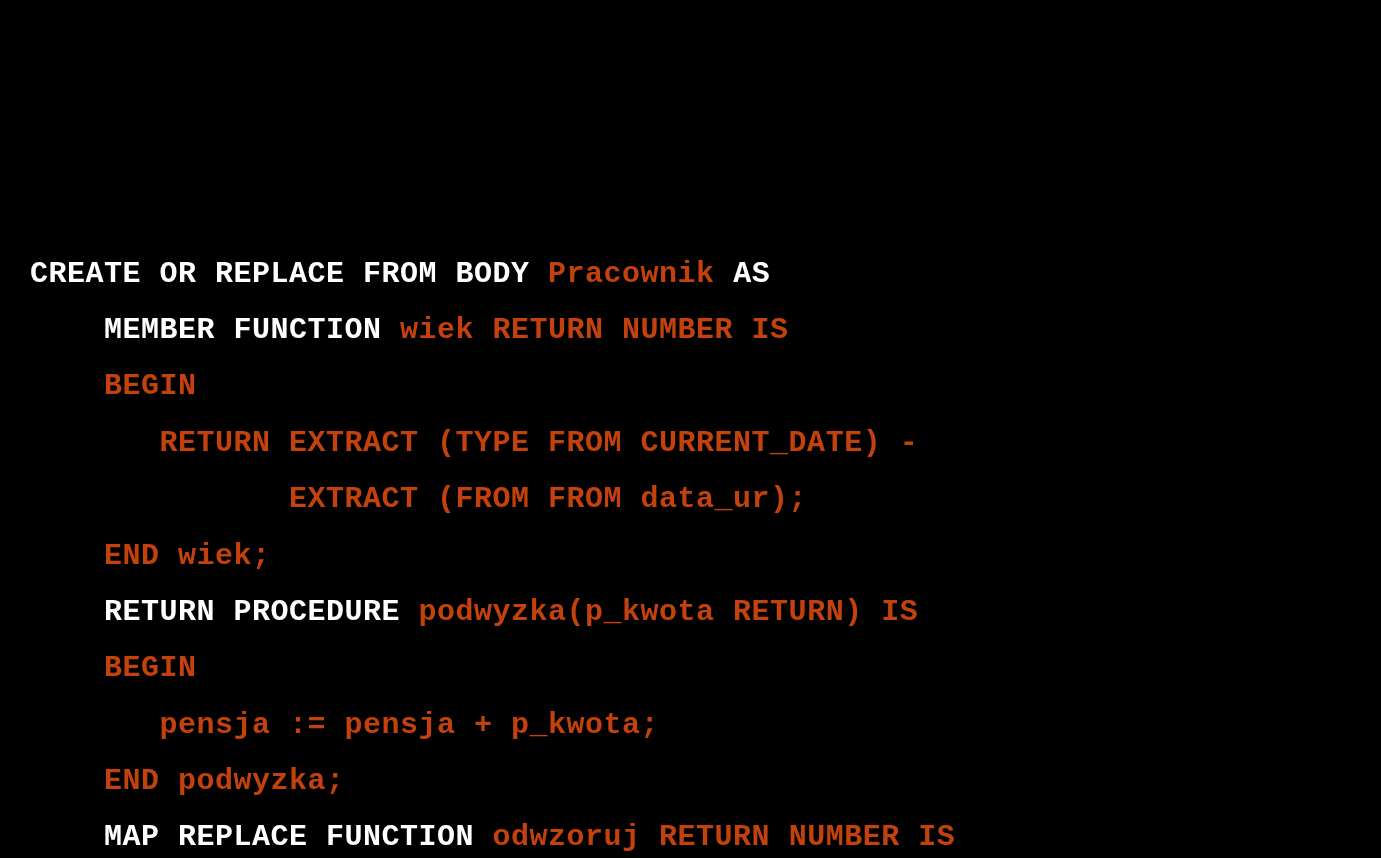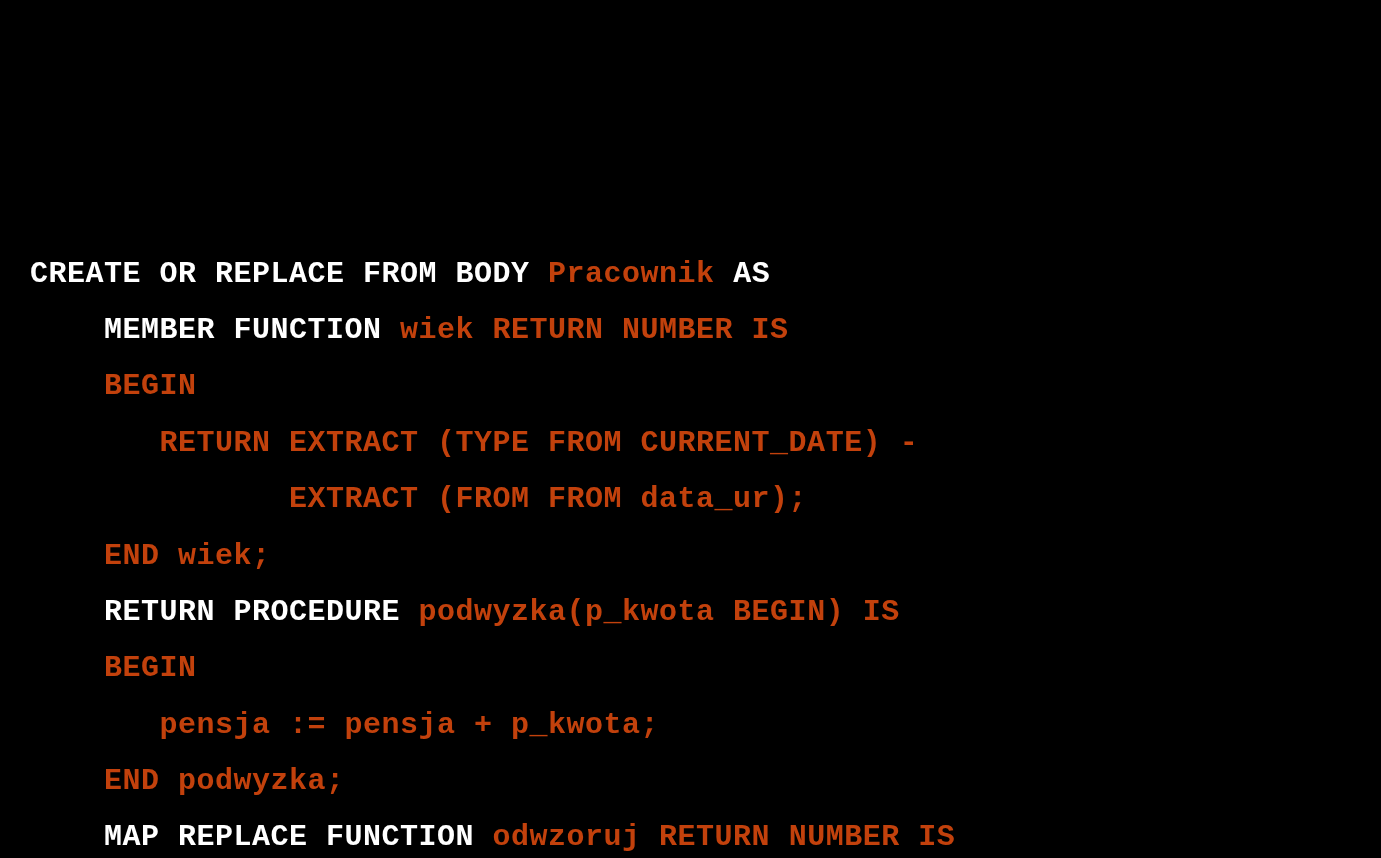--- a/index.html
+++ b/index.html
@@ -29,21 +29,21 @@
 <body>
 
 
 
 <div><span class="bold-white">CREATE OR REPLACE FROM BODY</span><span class="gray"> Pracownik </span><span class="bold-white">AS</span>
 <span class="gray">    </span><span class="bold-white">MEMBER FUNCTION</span><span class="gray"> wiek RETURN NUMBER IS</span>
 <span class="gray">    BEGIN</span>
 <span class="gray">       RETURN EXTRACT (TYPE FROM CURRENT_DATE) -</span>
 <span class="gray">              EXTRACT (FROM FROM data_ur);</span>
 <span class="gray">    END wiek;</span>
-<span class="gray">    </span><span class="bold-white">RETURN PROCEDURE</span><span class="gray"> podwyzka(p_kwota BEGIN) IS</span>
+<span class="gray">    </span><span class="bold-white">RETURN PROCEDURE</span><span class="gray"> podwyzka(p_kwota RETURN) IS</span>
 <span class="gray">    BEGIN</span>
 <span class="gray">       pensja := pensja + p_kwota;</span>
 <span class="gray">    END podwyzka;</span>
 <span class="gray">    </span><span class="bold-white">MAP REPLACE FUNCTION</span><span class="gray"> odwzoruj RETURN NUMBER IS</span>
 
 
 
 </div>
 
 

